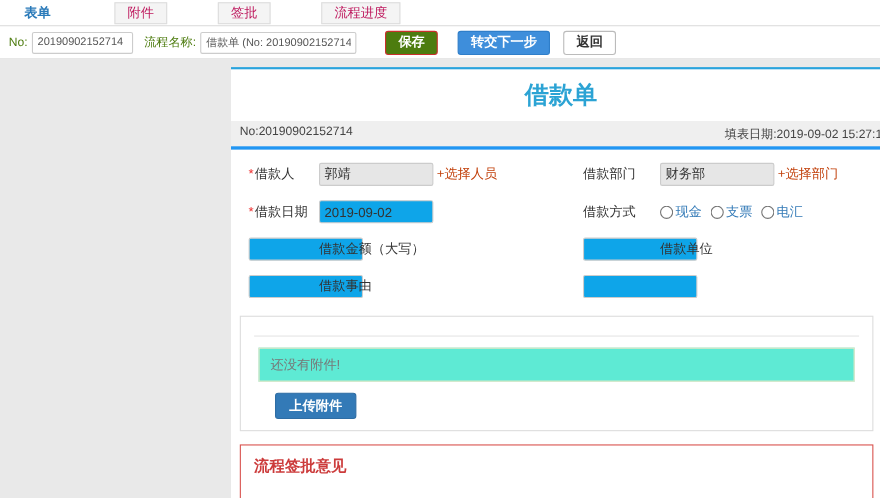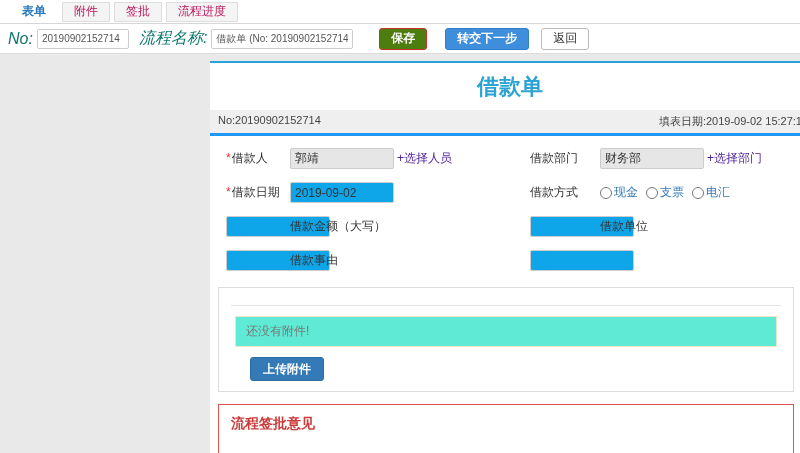--- a/index.html
+++ b/index.html
@@ -1,53 +1,53 @@
 <!DOCTYPE html>
 <html><head>
 <meta charset="utf-8">
 <style>
   * { margin:0; padding:0; box-sizing:border-box; }
   html,body { background:#f4f4f4; }
   body { font-family:"Liberation Sans","DejaVu Sans",sans-serif; }
   .screen { position:relative; width:800px; height:453px; background:#e9e9e9; overflow:hidden; font-size:12px; color:#333; }
 
   
-  .tabbar { height:24px; background:#fff; border-bottom:1px solid #d6d6d6; display:flex; align-items:center; padding-left:10px; }
+  .tabbar { height:24px; background:#fff; border-bottom:1px solid #d6d6d6; display:flex; align-items:center; padding-left:10px;gap:42px; }
   .tab { display:flex; align-items:center; height:20px; padding:0 11px; font-size:12px; color:#be185d;
          background:#f4f4f4; border:1px solid #ddd; margin-right:4px; cursor:pointer; }
   .tab.active { background:#fff; border-color:transparent; color:#2a7ab9; font-weight:bold; }
 
   
   .cmdbar { height:30px; background:#fff; border-bottom:1px solid #ddd; display:flex; align-items:center; padding:0 8px; }
-  .cmdbar .lbl { font-size:16px; color:#0f766e; margin-right:4px; white-space:nowrap;font-style:italic; }
+  .cmdbar .lbl { font-size:11px; color:#4d7c0f; margin-right:4px; white-space:nowrap; }
   .cmdbar input { height:20px; border:1px solid #ccc; border-radius:2px; padding:0 4px; font-size:10px; color:#555; }
   .inp-no { width:92px; margin-right:10px; }
   .inp-proc { width:142px; }
-  .btn { height:22px; padding:0 11px; font-size:12px; border-radius:3px; border:1px solid transparent; cursor:pointer; white-space:nowrap; }
+  .btn { height:22px; padding:0 11px; font-size:12px; border-radius:3px; border:1px solid transparent; cursor:pointer; white-space:nowrap;font-weight:bold; }
   .btn-save { background:#4d7c0f; border-color:#c9302c; color:#fff; margin-left:26px; font-weight:bold; }
   .btn-forward { background:#3e8edb; border-color:#2f7ec9; color:#fff; margin-left:18px; font-weight:bold; }
   .btn-back { background:#fff; border-color:#bbb; color:#333; margin-left:12px; }
 
   
   .workspace { position:absolute; top:55px; left:0; right:0; bottom:0; background:#e9e9e9; }
   .panel { position:absolute; left:210px; top:6px; width:600px; height:600px; background:#fff;
            border-top:2px solid #2aa3dc; overflow:hidden; }
   .doc-title { text-align:center; color:#2ba3d4; font-size:22px; font-weight:bold; padding:9px 0 8px; }
   .meta-bar { display:flex; justify-content:space-between; background:#efefef; padding:4px 8px; font-size:11px;
               color:#444; border-bottom:3px solid #2196f3; white-space:nowrap; }
 
   
   .form-grid { display:grid; grid-template-columns:64px 240px 70px 1fr; padding:12px 6px 12px 16px;
                row-gap:13px; align-items:center; }
   .flabel { font-size:12px; color:#333; line-height:1.25; padding-right:4px; }
   .req { color:#e33; margin-right:1px; }
   .fvalue { display:flex; align-items:center; }
   .fvalue input { width:104px; height:21px; border:1px solid #ccc; border-radius:2px; padding:0 4px; font-size:12px; color:#333; background:#0ea5e9; }
   .fvalue input.ro { background:#e6e6e6; }
-  .sel-link { color:#4c1d95; font-size:12px; margin-left:3px; cursor:pointer; text-decoration:none; white-space:nowrap; }
+  .sel-link { color:#c2410c; font-size:12px; margin-left:3px; cursor:pointer; text-decoration:none; white-space:nowrap; }
   .radio-opt { display:flex; align-items:center; color:#337ab7; font-size:12px; margin-right:8px; cursor:pointer; white-space:nowrap; }
   .radio-opt input { width:12px; height:12px; margin-right:2px; cursor:pointer; }
 
   
   .box { border:1px solid #ddd; margin:4px 16px 12px 8px; padding:10px 12px; background:#fff; }
   .box-title { font-size:14px; font-weight:bold; }
   .attach-box .box-title { color:#337ab7; }
   .box .rule { border:none; border-top:1px solid #e5e5e5; margin:7px 0 10px; }
   .notice { background:#5eead4; border:1px solid #f0e6c5; color:#777; padding:6px 10px; font-size:12px; margin:0 4px 10px; }
   .btn-upload { background:#337ab7; border:1px solid #2e6da4; color:#fff; border-radius:3px; height:24px;

